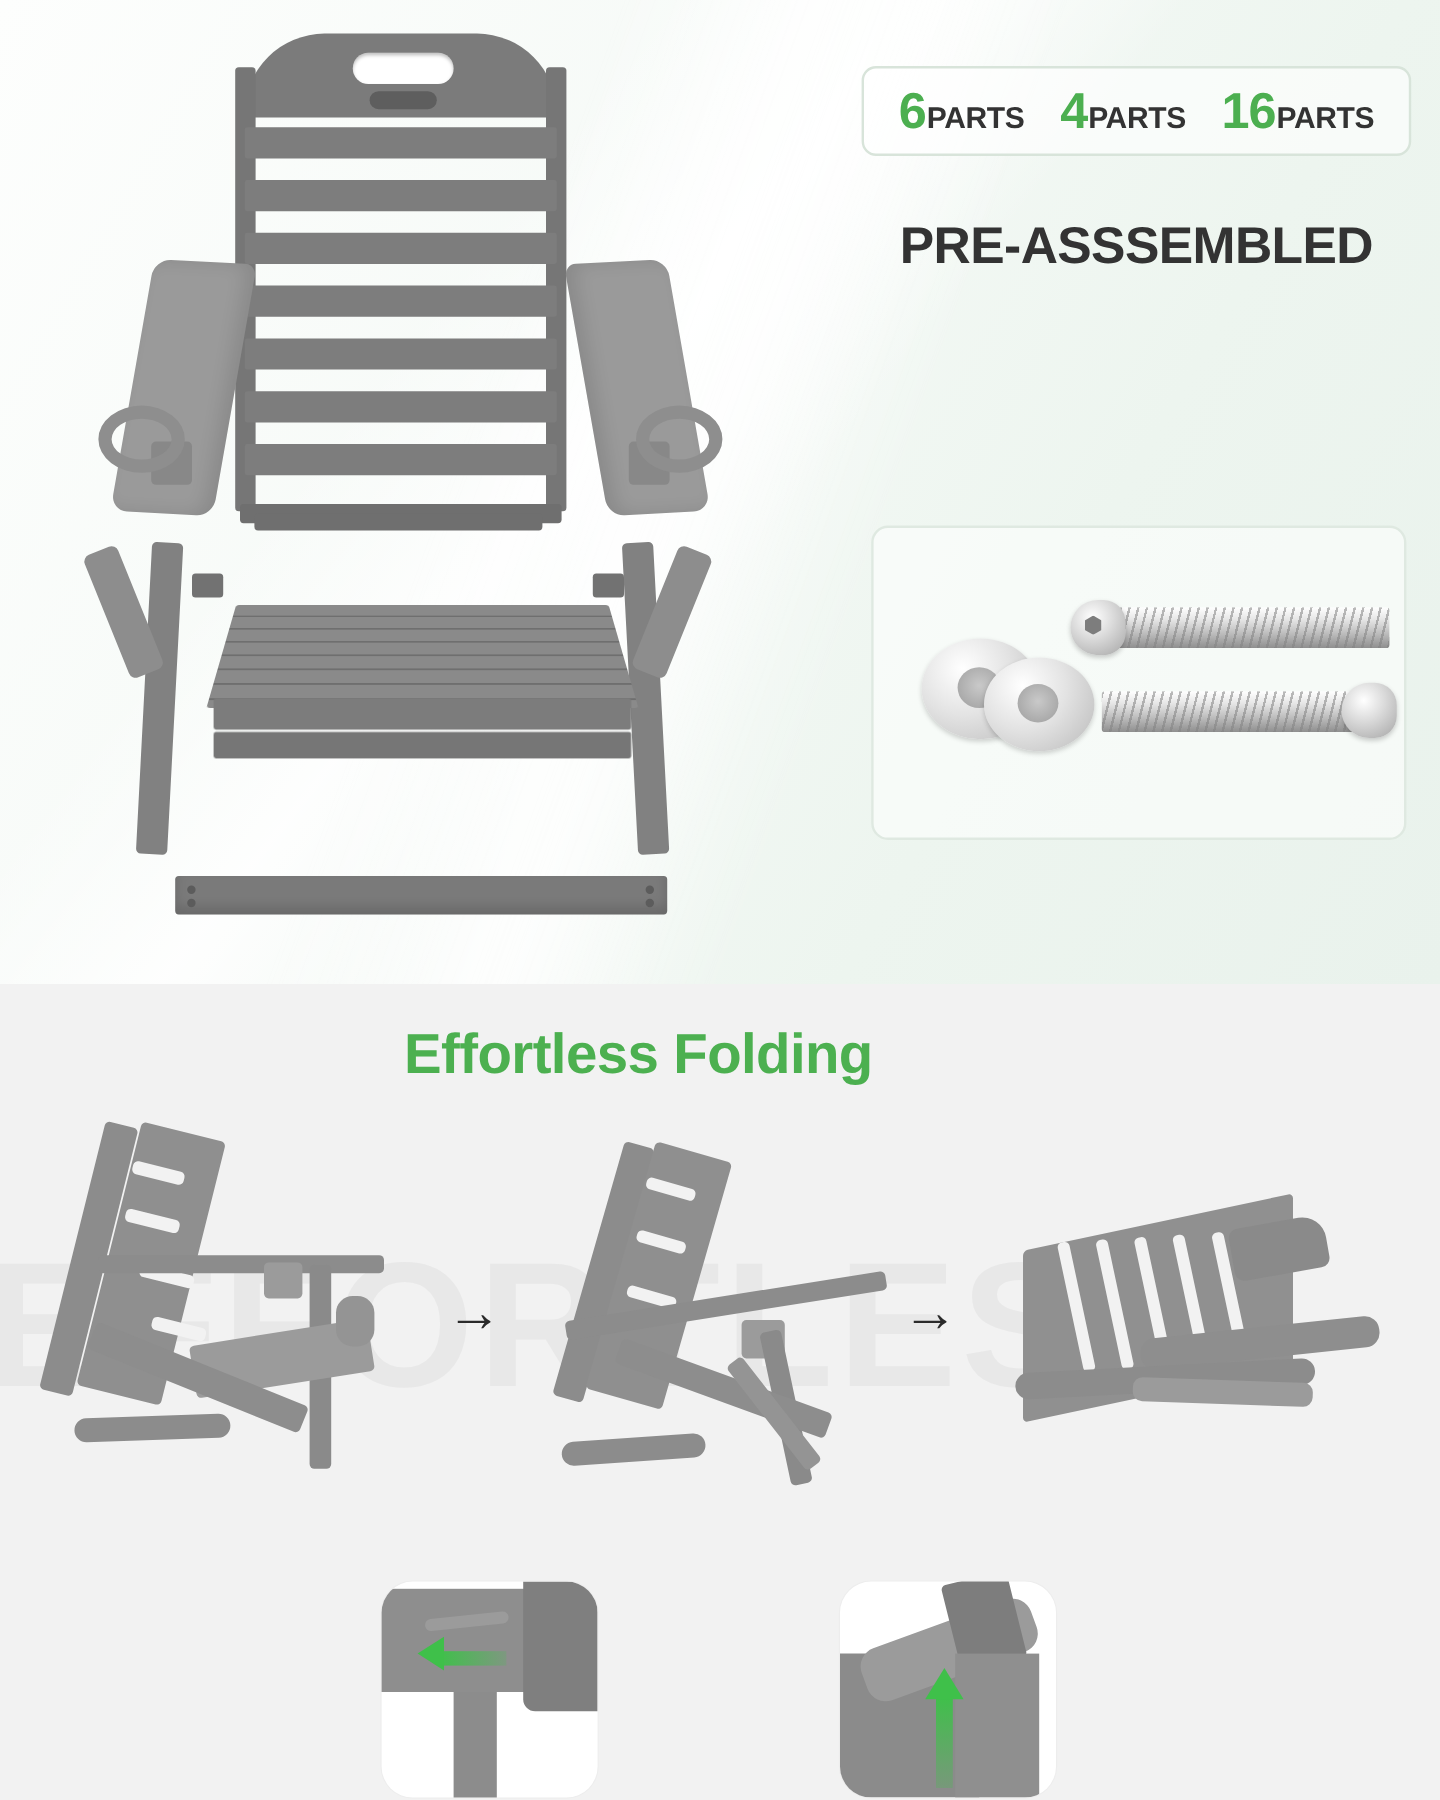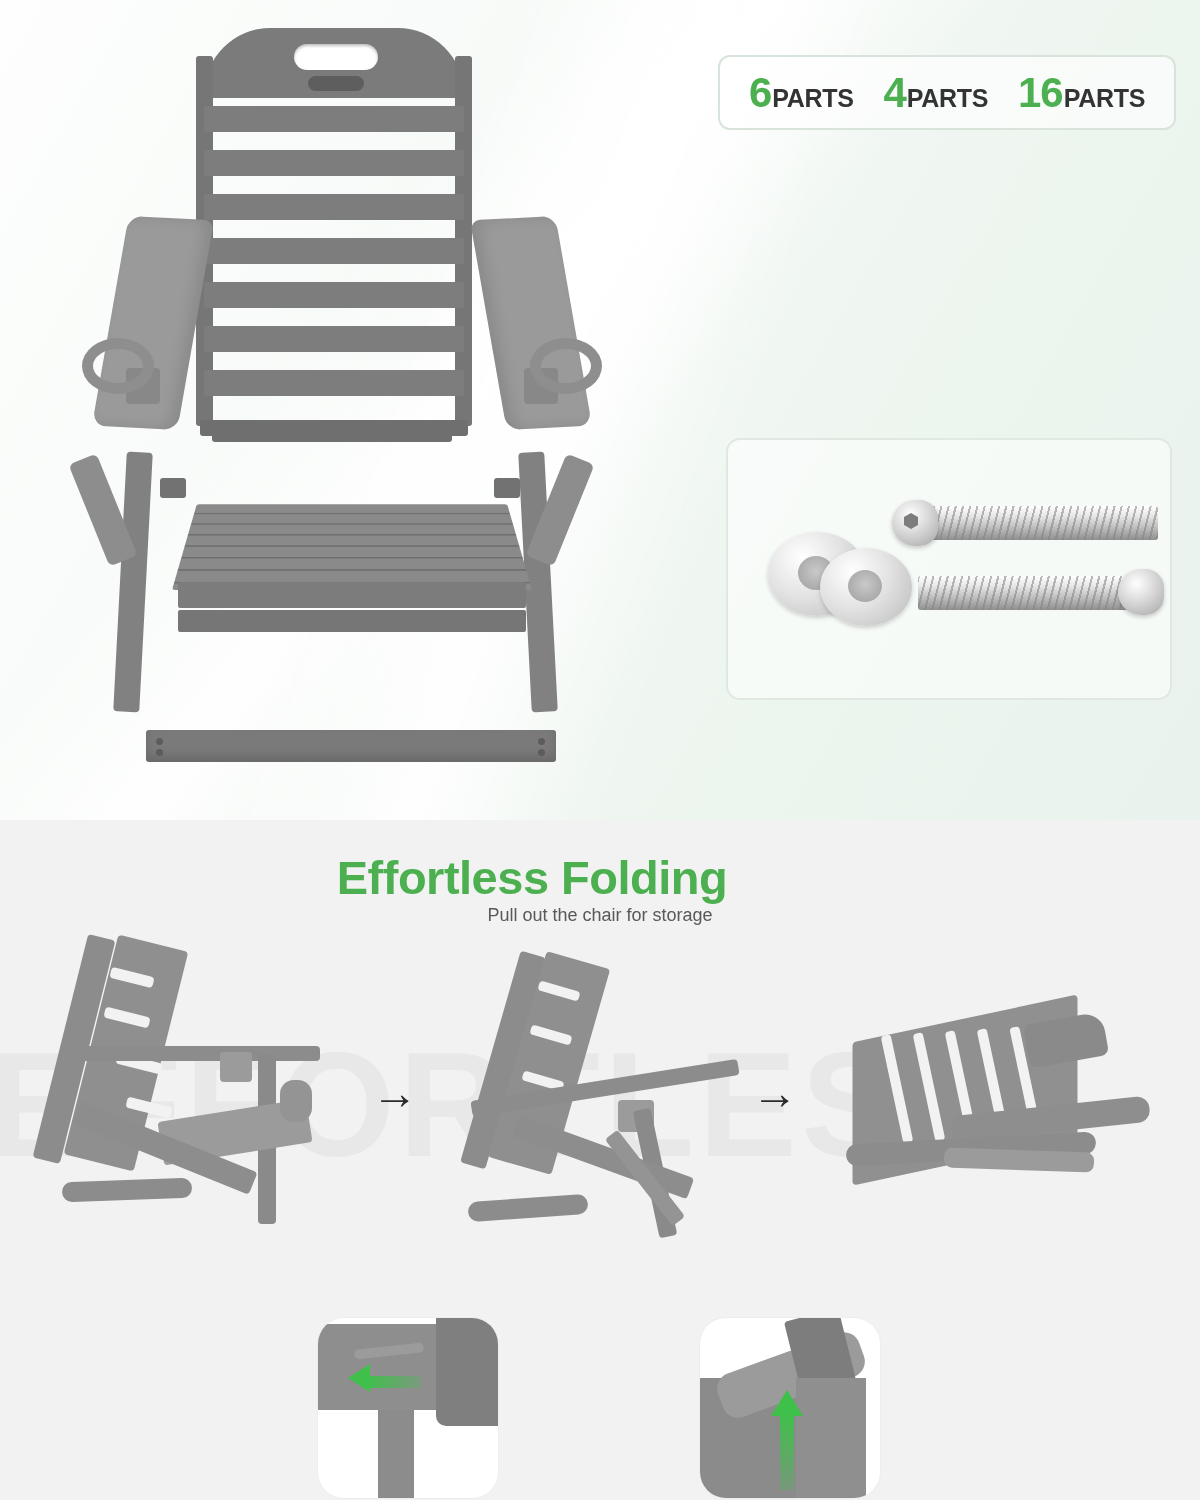--- a/index.html
+++ b/index.html
@@ -422,20 +422,21 @@
         <span class="badge-num">4</span>
         <span class="badge-label">PARTS</span>
       </div>
       <div class="badge">
         <span class="badge-num">16</span>
         <span class="badge-label">PARTS</span>
       </div>
     </div>
 
     <div id="pct-block">
+      <div id="pct-caption">PRE-ASSSEMBLED</div>
     </div>
 
     <div id="hardware-box">
 
       <div class="washer" style="left:40px; top:92px; width:98px; height:84px;">
         <div class="washer-hole" style="left:30px; top:24px; width:36px; height:34px;"></div>
       </div>
       <div class="washer" style="left:92px; top:108px; width:92px; height:78px;">
         <div class="washer-hole" style="left:28px; top:22px; width:34px; height:32px;"></div>
       </div>
@@ -451,21 +452,20 @@
         <div class="bolt-head" style="left:200px; top:1px;"></div>
       </div>
     </div>
   </div>
 
   <div id="bottom-section">
 
     <div class="watermark" id="wm-1">EFFORTLESS</div>
 
     <div id="fold-title">Effortless Folding</div>
-    <div id="fold-subtitle">Pull out the chair for storage</div>
 
     <div class="stage" style="left:30px; top:110px; width:320px; height:330px;">
       <div class="pc" style="left:30px; top:4px;   width:28px; height:230px; transform:rotate(14deg);"></div>
       <div class="pc-l" style="left:60px; top:10px;  width:72px; height:226px; transform:rotate(14deg); background:#8f8f8f;"></div>
       <div class="pc-d" style="left:80px; top:42px;  width:44px; height:11px; transform:rotate(14deg); background:#f2f2f2;"></div>
       <div class="pc-d" style="left:74px; top:82px;  width:46px; height:11px; transform:rotate(14deg); background:#f2f2f2;"></div>
       <div class="pc-d" style="left:86px; top:128px; width:46px; height:11px; transform:rotate(14deg); background:#f2f2f2;"></div>
       <div class="pc-d" style="left:96px; top:172px; width:46px; height:11px; transform:rotate(14deg); background:#f2f2f2;"></div>
       <div class="pc" style="left:52px; top:116px; width:238px; height:15px; background:#8c8c8c;"></div>
       <div class="pc-l" style="left:190px;top:122px; width:32px; height:30px;"></div>

